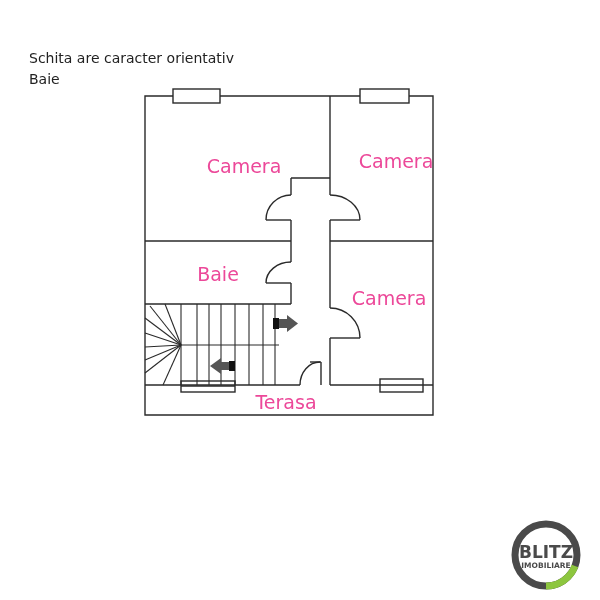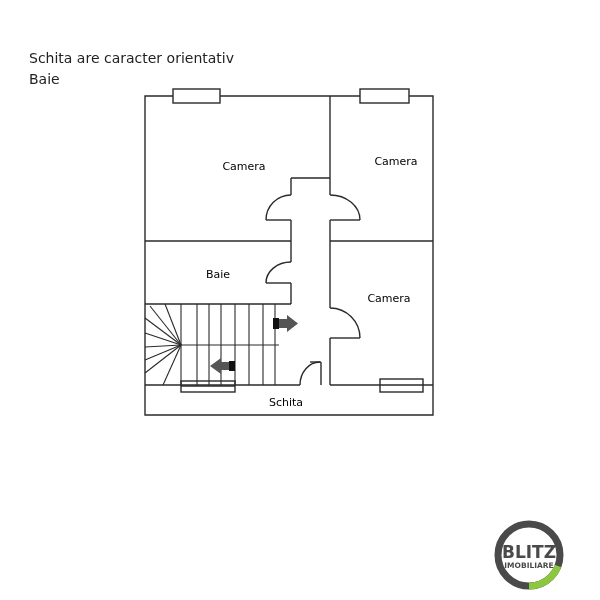--- a/index.html
+++ b/index.html
@@ -1,21 +1,21 @@
 <!DOCTYPE html>
 <html><head>
 <meta charset="utf-8">
 <style>
   html, body { margin:0; padding:0; background:#ffffff; }
   body { width:600px; height:600px; position:relative; overflow:hidden; font-family:"DejaVu Sans", sans-serif; }
   .header { position:absolute; left:29px; top:16px; font-size:14px; line-height:21px; color:#222;margin-top:32px; }
   .header div { white-space:nowrap; }
   svg.plan { position:absolute; left:0; top:0; }
-  .room-label { position:absolute; font-size:11px; color:#000000; white-space:nowrap; transform:translate(-50%,-50%); }
-  .logo { position:absolute; left:492px; top:518px; width:74px; height:74px; }
+  .room-label { position:absolute; font-size:19px; color:#ec4899; white-space:nowrap; transform:translate(-50%,-50%); }
+  .logo { position:absolute; left:509px; top:518px; width:74px; height:74px; }
 </style>
 </head>
 <body>
 
 <div class="header">
   <div>Schita are caracter orientativ</div>
   <div>Baie</div>
 </div>
 
 <svg class="plan" width="600" height="600" viewBox="0 0 600 600">
@@ -100,21 +100,21 @@
     <rect x="229" y="361" width="6" height="10" fill="#111"></rect>
     <rect x="221" y="362" width="8" height="8" fill="#555"></rect>
     <polygon points="221,358 210,366 221,374" fill="#555"></polygon>
   </g>
 </svg>
 
 <div class="room-label" style="left:244px;top:166px">Camera</div>
 <div class="room-label" style="left:396px;top:161px">Camera</div>
 <div class="room-label" style="left:218px;top:274px">Baie</div>
 <div class="room-label" style="left:389px;top:298px">Camera</div>
-<div class="room-label" style="left:286px;top:402px">Schita</div>
+<div class="room-label" style="left:286px;top:402px">Terasa</div>
 
 <div class="logo">
   <svg width="74" height="74" viewBox="0 0 74 74">
     <circle cx="37" cy="37" r="31" fill="#fff" stroke="#4a4a4a" stroke-width="7"></circle>
     <path d="M37 68 A31 31 0 0 0 66 48" fill="none" stroke="#8dc63f" stroke-width="7"></path>
     <text x="37" y="40" text-anchor="middle" font-family="DejaVu Sans, sans-serif" font-weight="bold" font-size="17" fill="#4a4a4a">BLITZ</text>
     <text x="37" y="50" text-anchor="middle" font-family="DejaVu Sans, sans-serif" font-weight="bold" font-size="7.5" fill="#4a4a4a">IMOBILIARE</text>
   </svg>
 </div>
 

